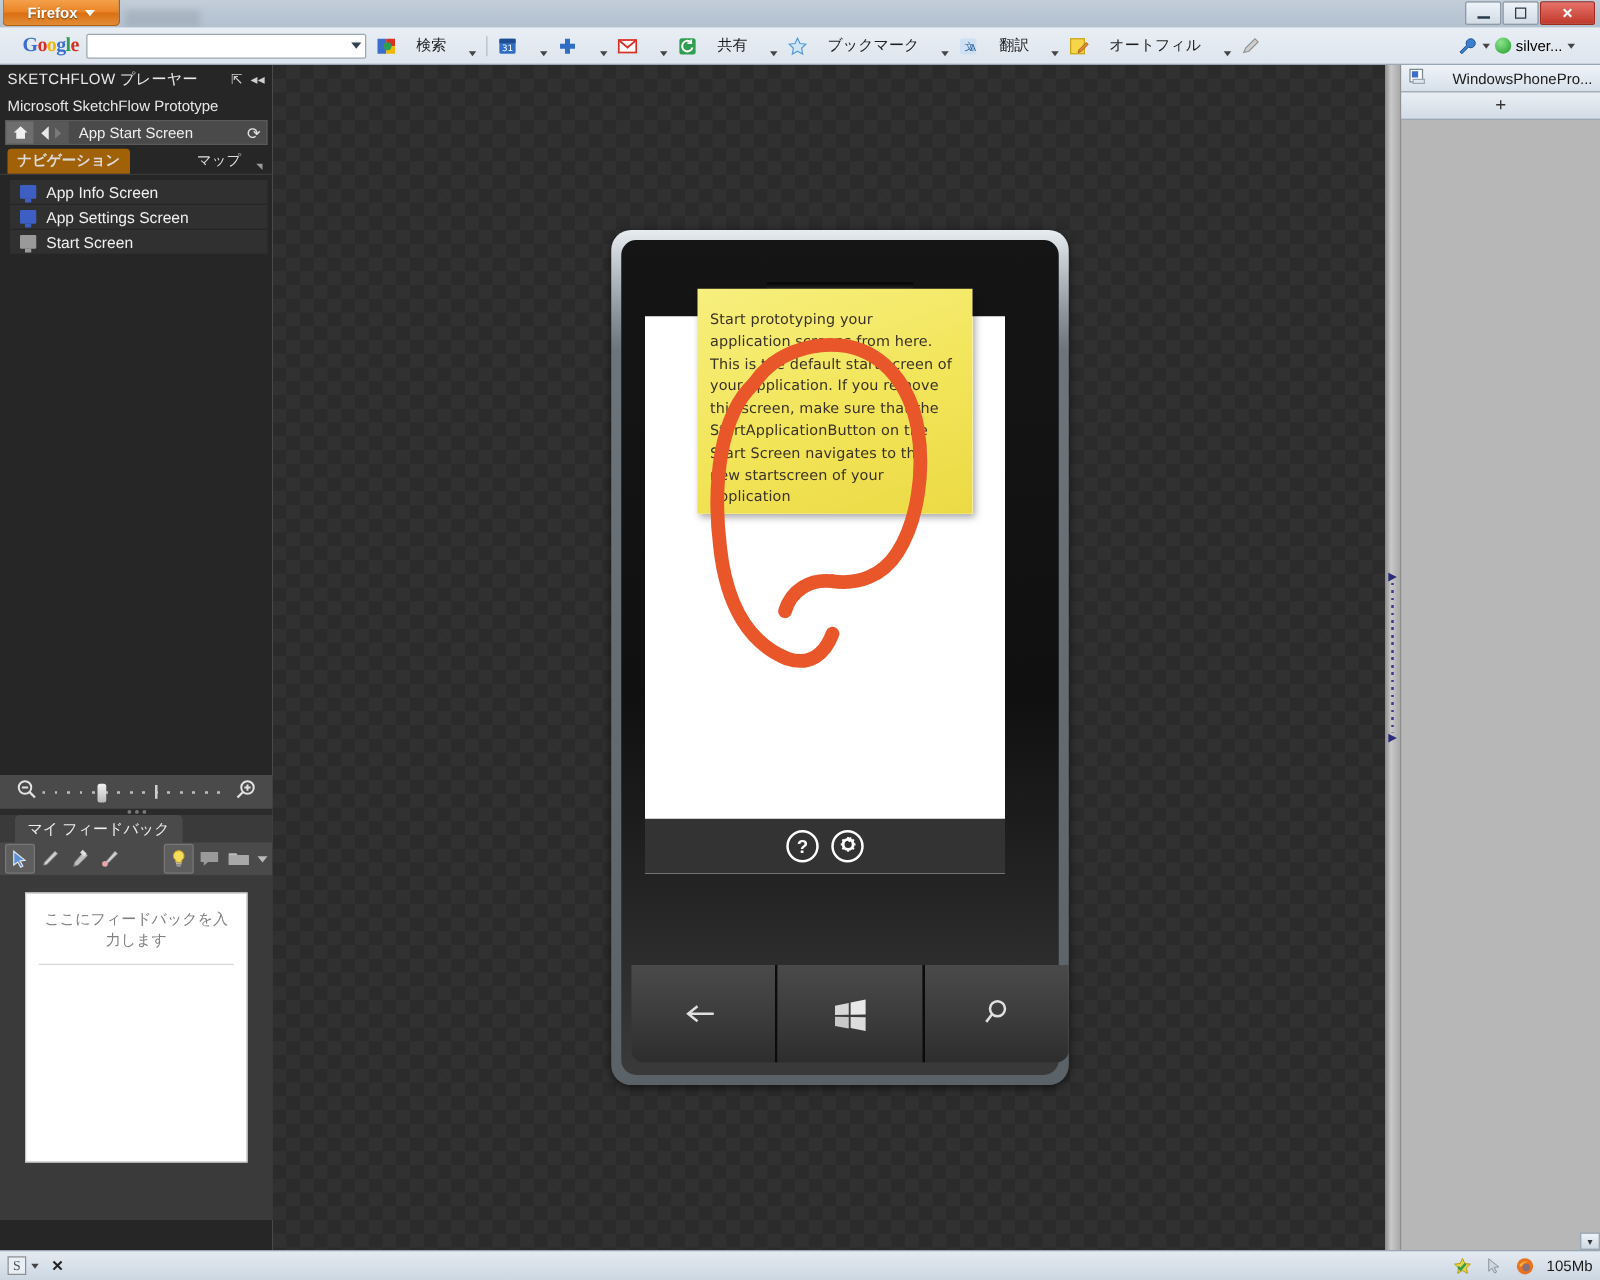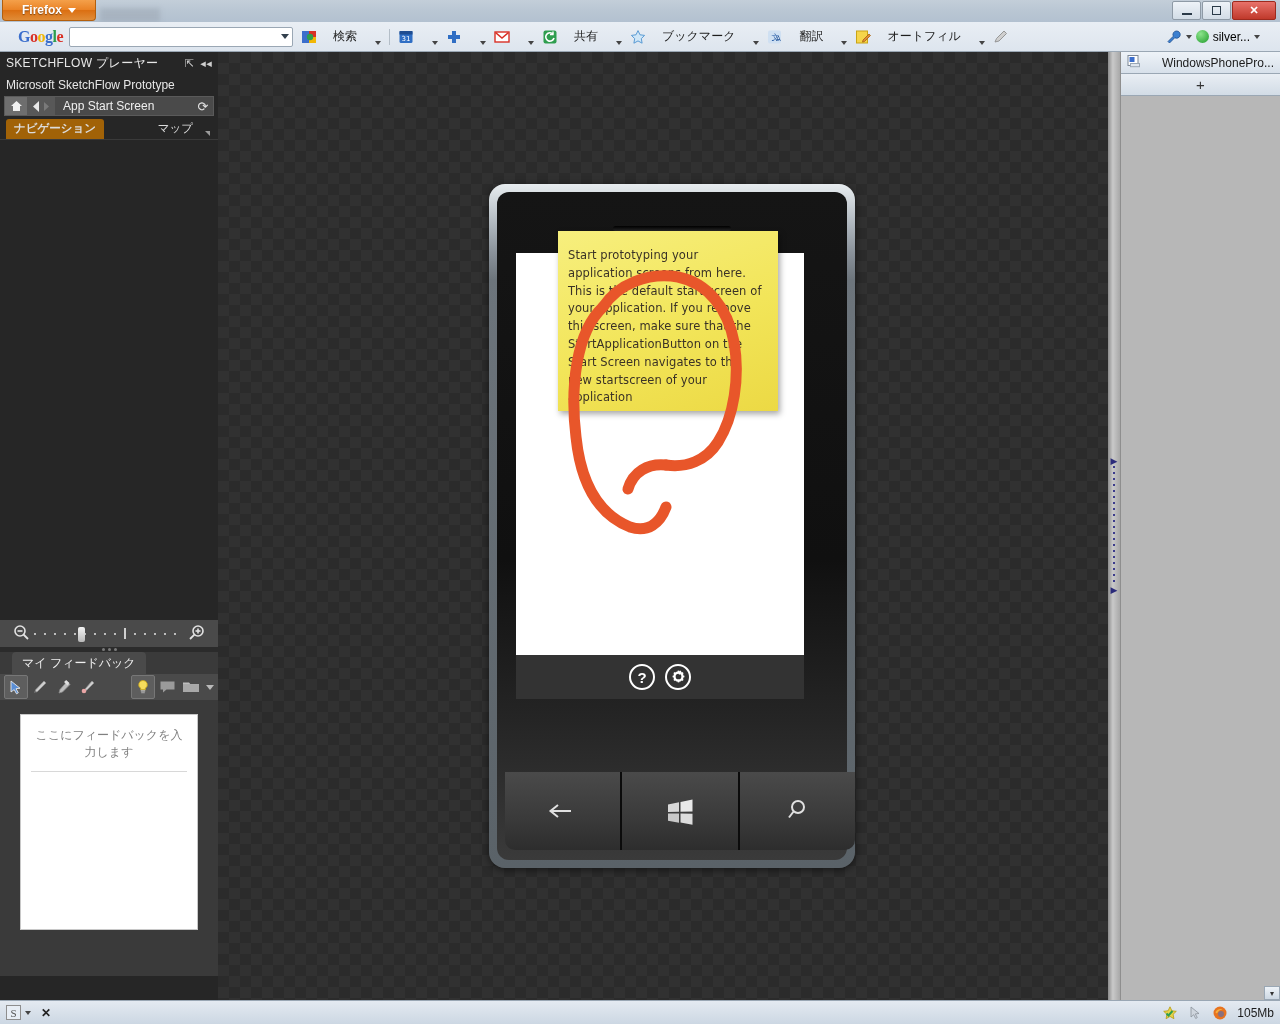--- a/index.html
+++ b/index.html
@@ -433,20 +433,34 @@
     <div class="sf-tabs">
       <div class="sf-tab active">
         <span>ナビゲーション</span>
       </div>
       <div class="sf-tab right">
         <span>マップ</span>
       </div>
       <span class="tri"></span>
     </div>
 
+    <div class="sf-list">
+      <div class="sf-li">
+        <span class="mon blue"></span>
+        <span>App Info Screen</span>
+      </div>
+      <div class="sf-li">
+        <span class="mon blue"></span>
+        <span>App Settings Screen</span>
+      </div>
+      <div class="sf-li">
+        <span class="mon gray"></span>
+        <span>Start Screen</span>
+      </div>
+    </div>
 
     <div class="sf-zoom">
       <span>
         <svg width="17" height="17" viewBox="0 0 17 17">
           <circle cx="7" cy="7" r="5" fill="none" stroke="#e2e2e2" stroke-width="1.6"></circle>
           <line x1="10.5" y1="10.5" x2="15" y2="15" stroke="#e2e2e2" stroke-width="1.8"></line>
           <line x1="4.5" y1="7" x2="9.5" y2="7" stroke="#e2e2e2" stroke-width="1.6"></line>
         </svg>
       </span>
       <span class="zt">

